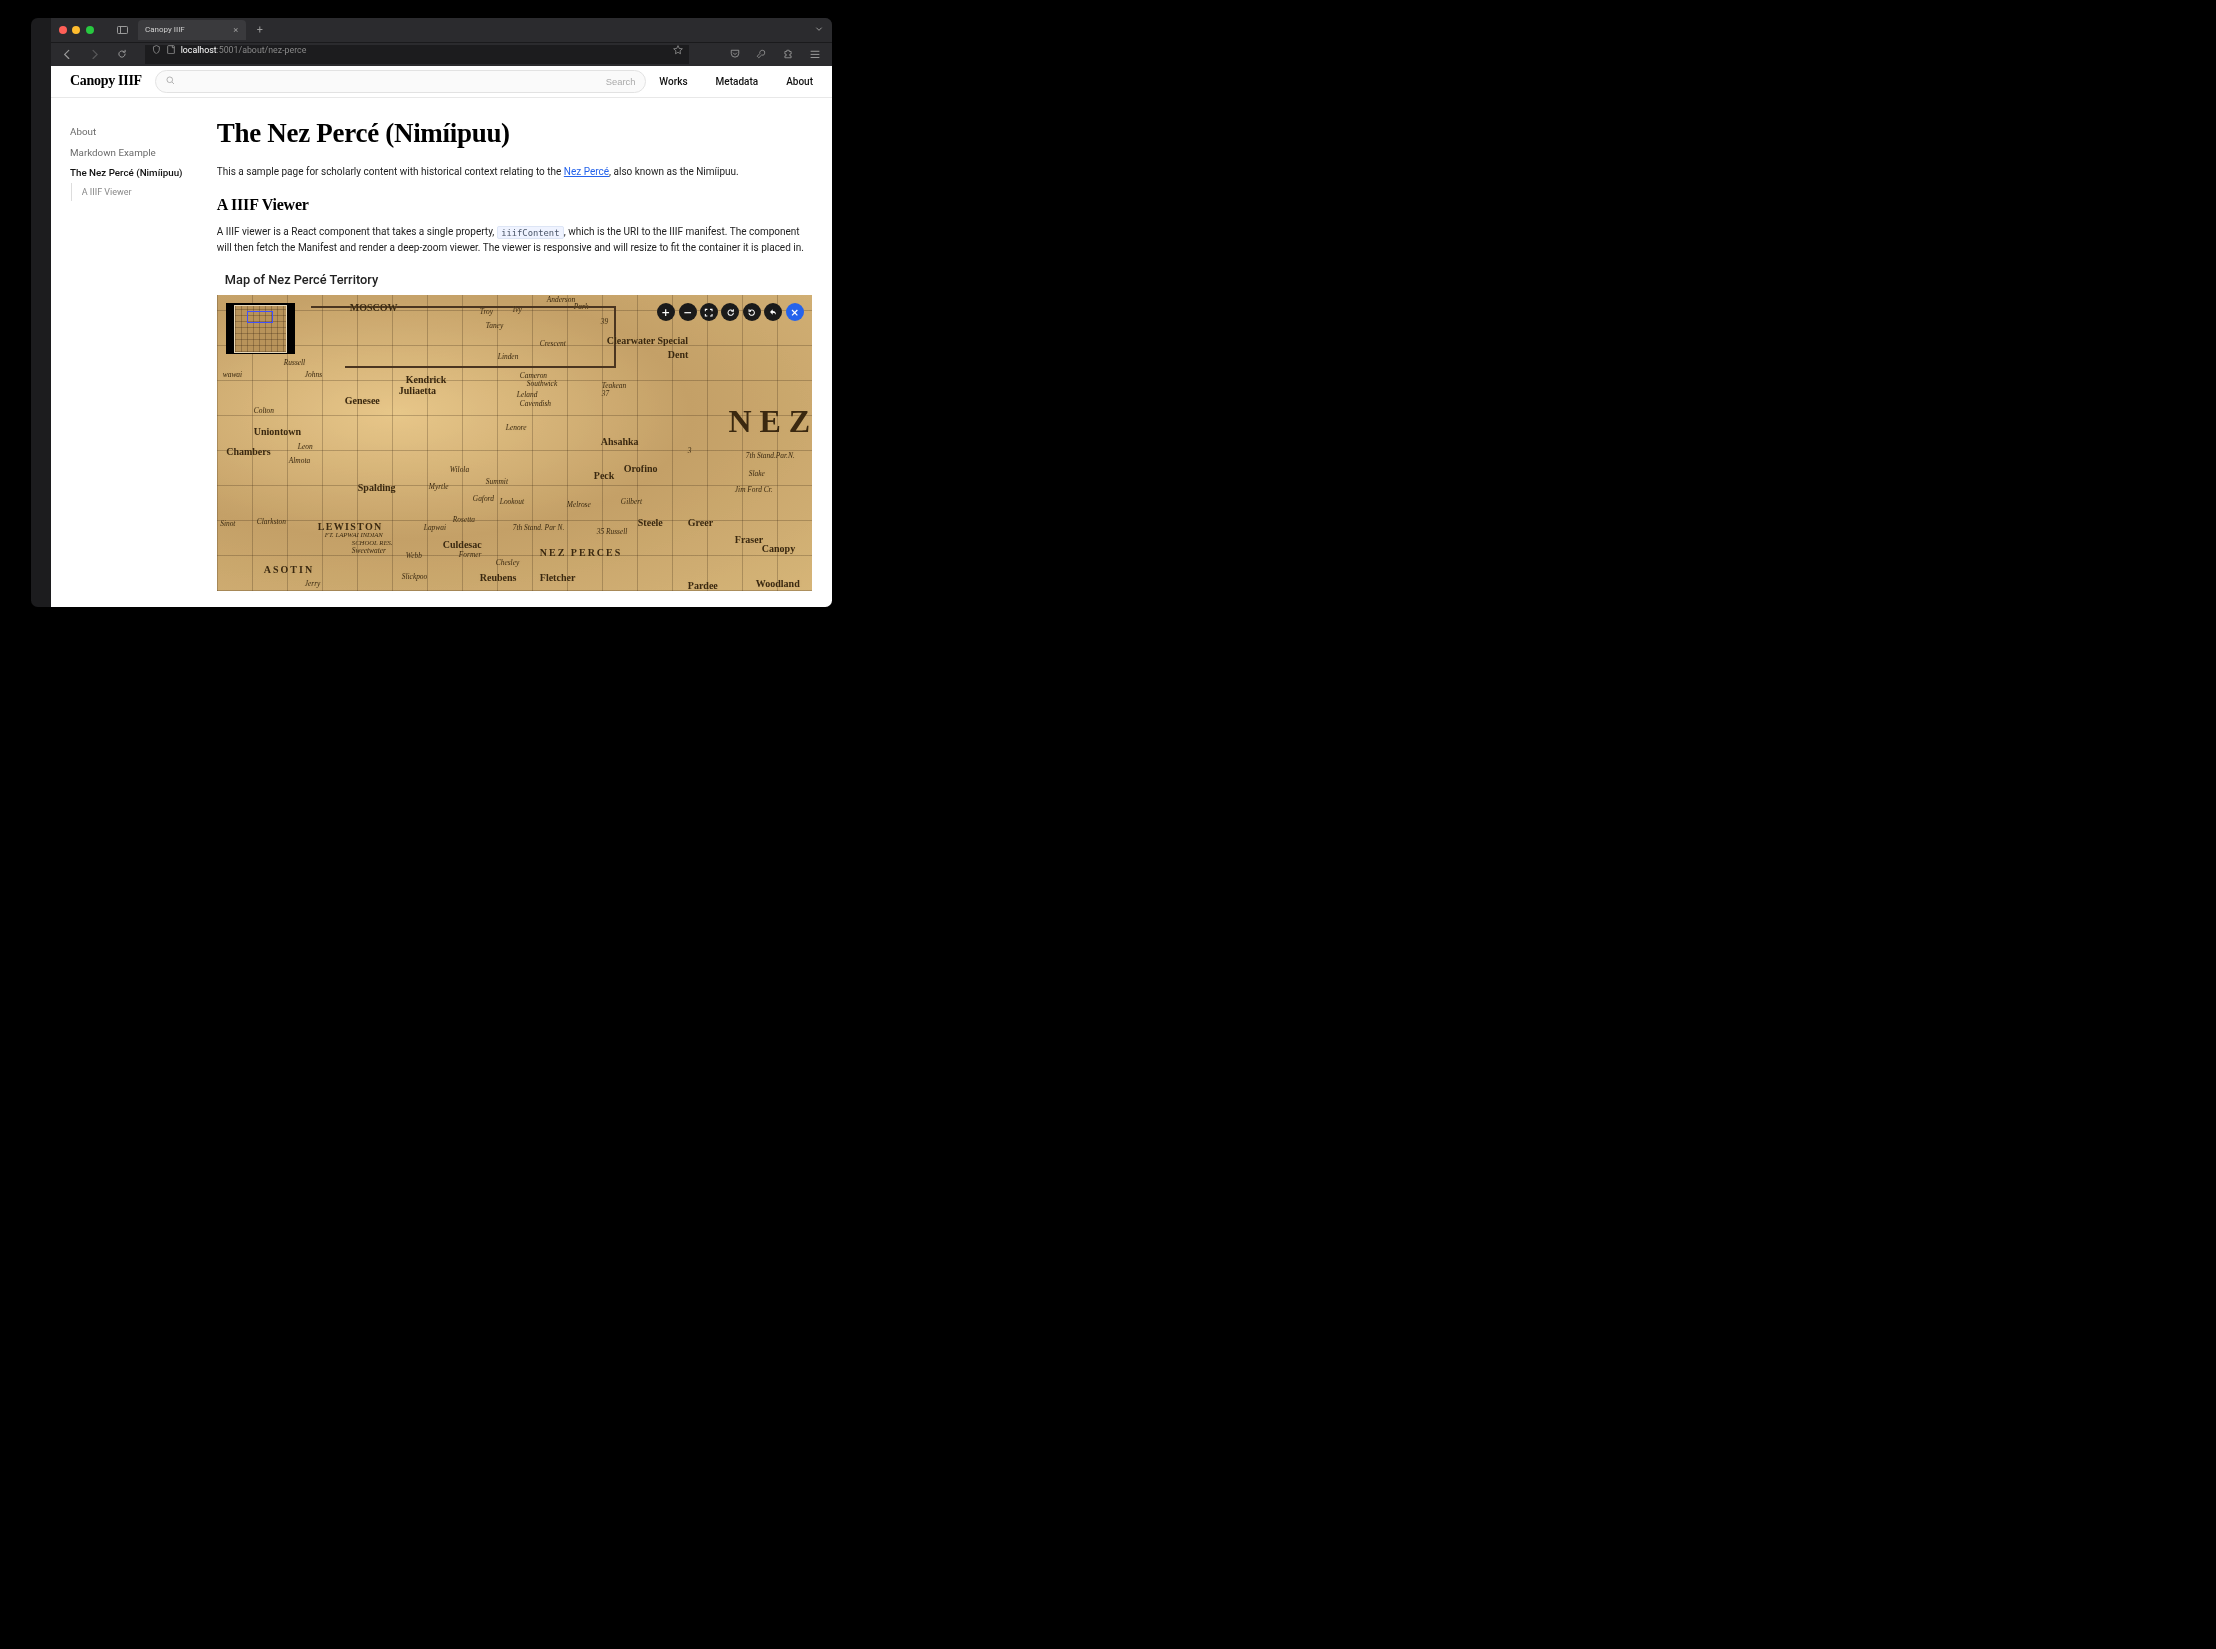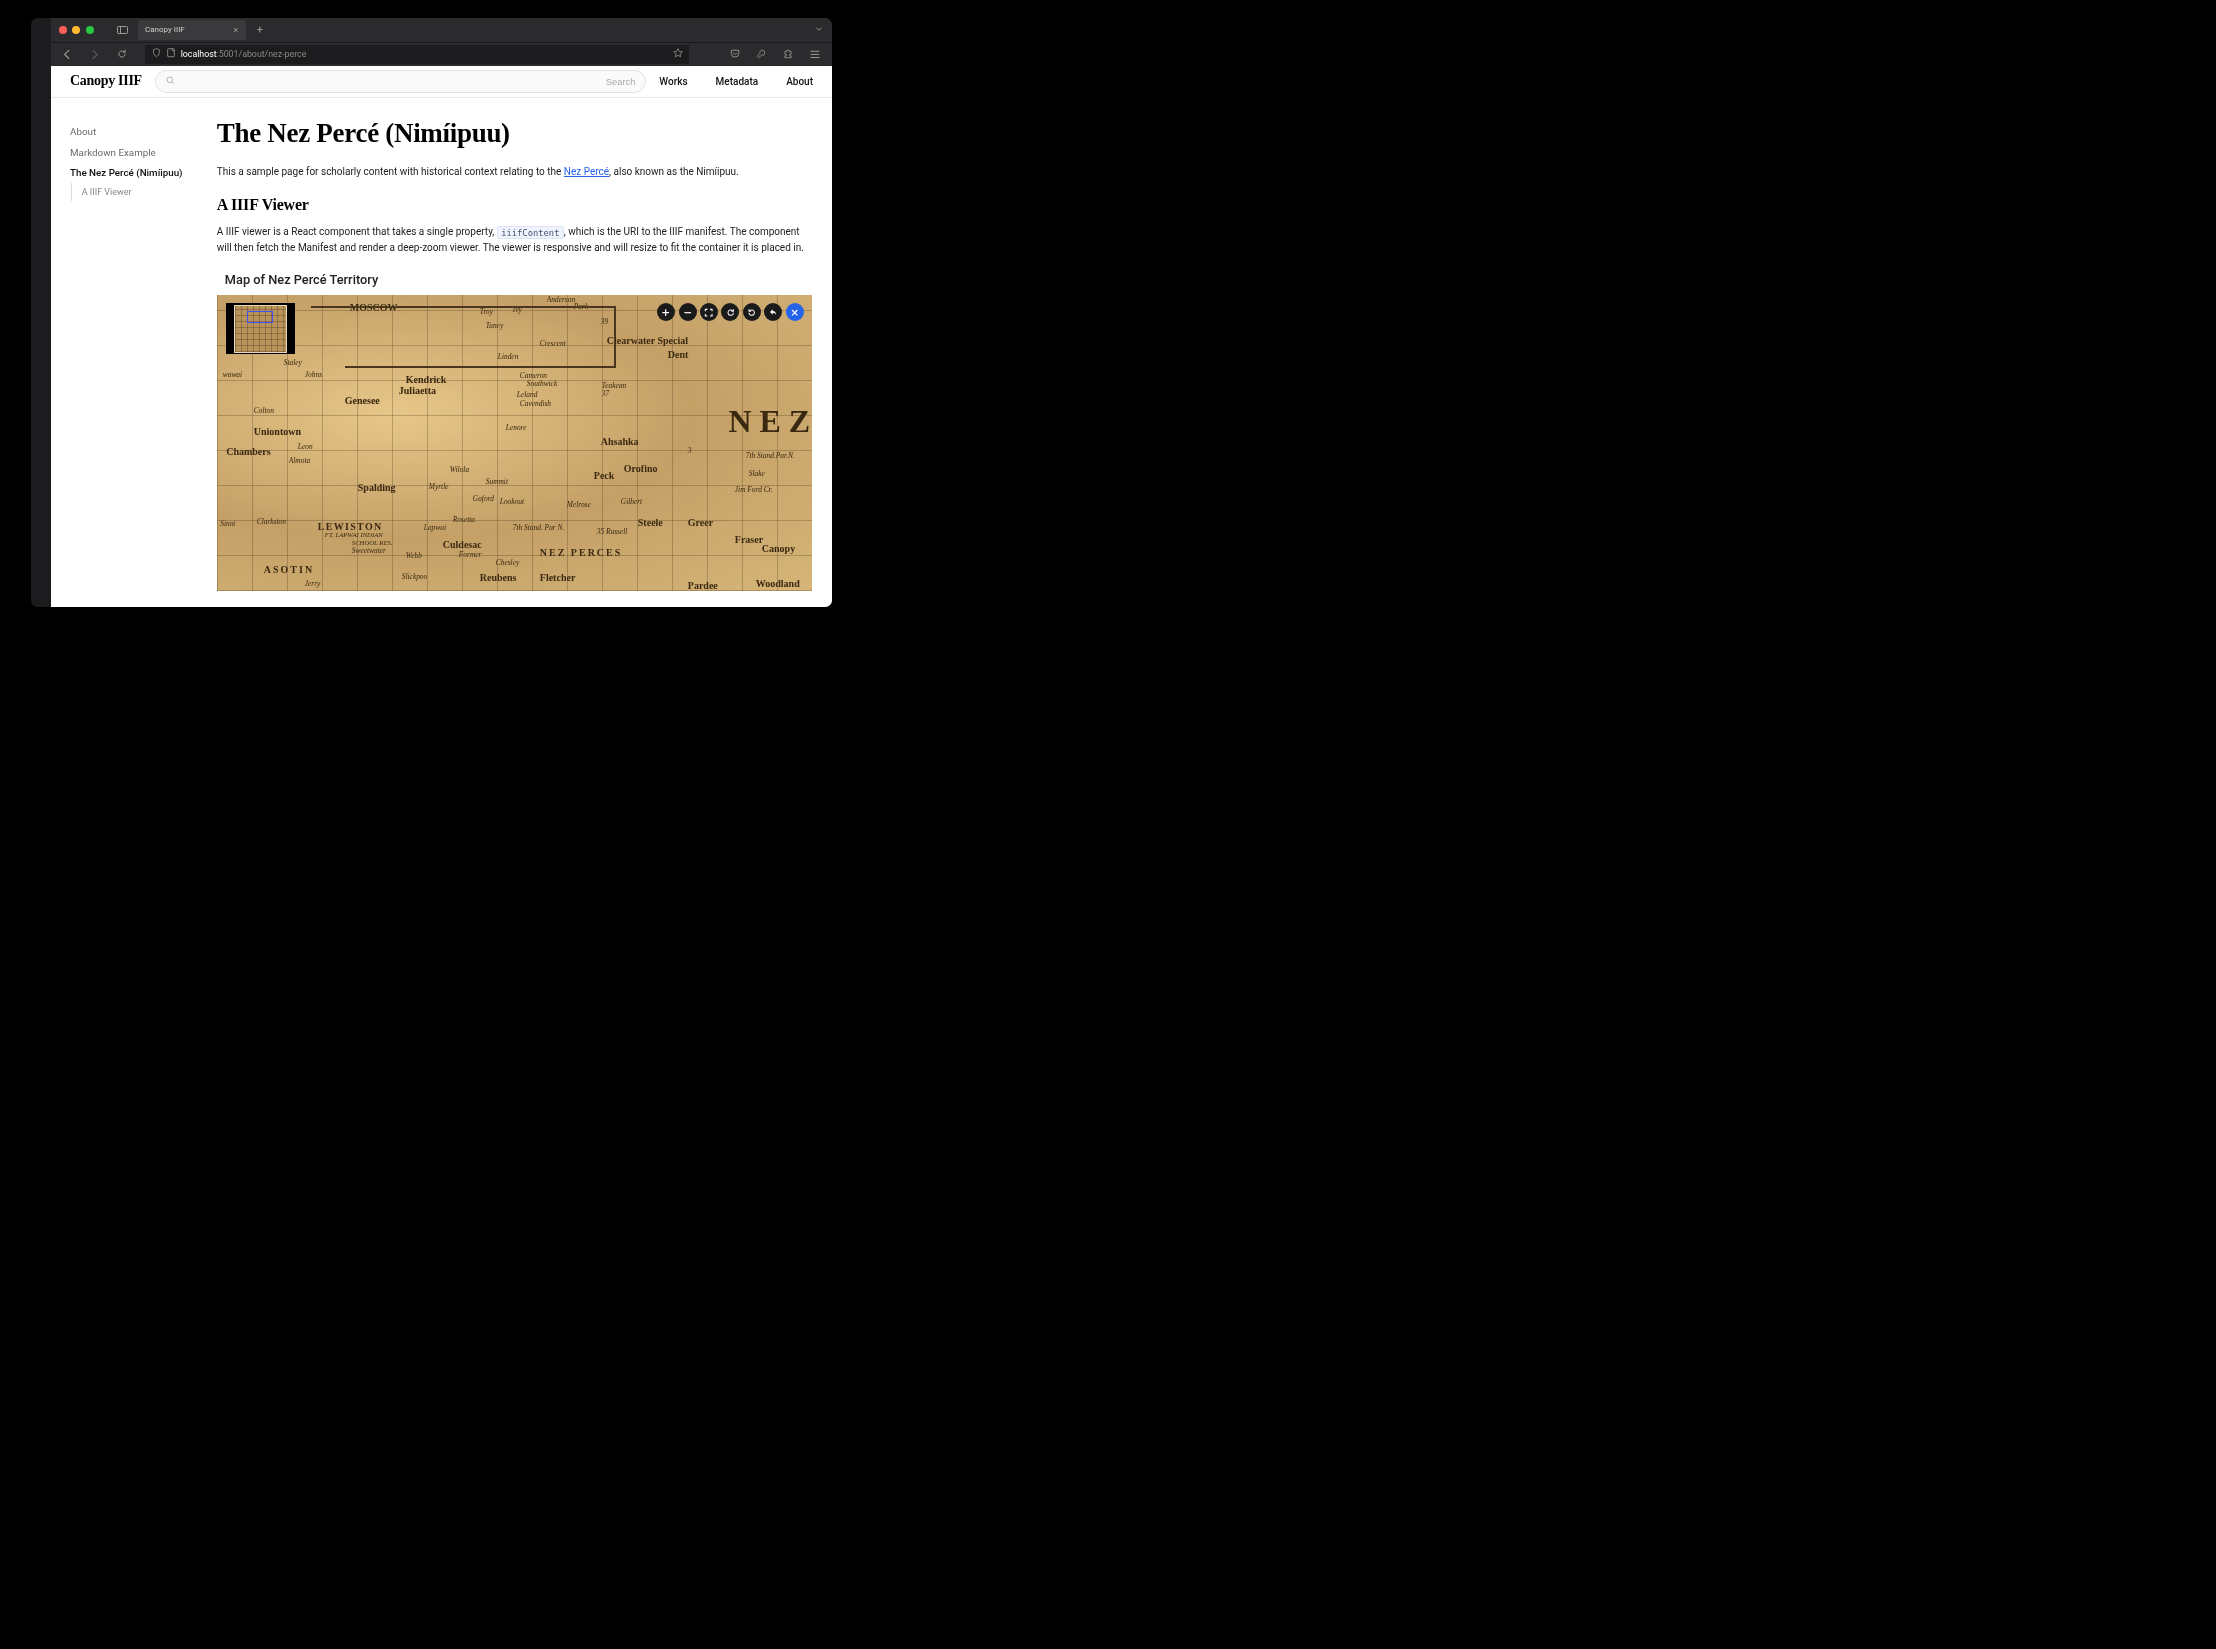--- a/index.html
+++ b/index.html
@@ -73,21 +73,21 @@
       gap: 9.4px;
     }
     .tb-btn { width:17.5px; height:17.5px; display:flex; align-items:center; justify-content:center; color:#9a9a9a; cursor:pointer; border-radius:2.7px; }
     .tb-btn.disabled { opacity: 0.4; }
     .addressbar {
       flex: 1;
       height: 19px;
       background: #1c1c1e;
       border-radius: 0;
       display: flex;
-      align-items: center;
+      align-items: flex-start;
       padding: 0 6.7px;
       color: #cfcfcf;
       font-size: 8.8px;
       margin: 0 27px 0 5.4px;
     }
     .addressbar .shield { margin-right: 6.7px; }
     .addr-host { color: #fff; }
     .addr-path { color: #888; }
     .addr-right { margin-left:auto; display:flex; gap:6.7px; align-items:center; }
     .toolbar-right { display:flex; gap:9.4px; align-items:center; }
@@ -426,21 +426,21 @@
           <span class="map-label" style="top:76px; left:303px;">Cameron</span>
           <span class="map-label" style="top:84px; left:310px;">Southwick</span>
           <span class="map-label" style="top:95px; left:300px;">Leland</span>
           <span class="map-label" style="top:104px; left:303px;">Cavendish</span>
           <span class="map-label" style="top:86px; left:385px;">Teakean</span>
           <span class="map-label" style="top:94px; left:385px;">37</span>
           <span class="map-label med" style="top:100px; left:128px;">Genesee</span>
           <span class="map-label" style="top:128px; left:289px;">Lenore</span>
           <span class="map-label med" style="top:141px; left:384px;">Ahsahka</span>
           <span class="map-label med" style="top:151px; left:9.4px;">Chambers</span>
-          <span class="map-label" style="top:63px; left:67px;">Staley</span>
+          <span class="map-label" style="top:63px; left:67px;">Russell</span>
           <span class="map-label" style="top:75px; left:88px;text-align:center;">Johns</span>
           <span class="map-label" style="top:75px; left:6px;">wawai</span>
           <span class="map-label" style="top:111px; left:37px;">Colton</span>
           <span class="map-label med" style="top:131px; left:37px;">Uniontown</span>
           <span class="map-label" style="top:147px; left:81px;">Leon</span>
           <span class="map-label" style="top:170px; left:233px;text-align:right;">Wilola</span>
           <span class="map-label med" style="top:187px; left:141px;">Spalding</span>
           <span class="map-label" style="top:187px; left:212px;">Myrtle</span>
           <span class="map-label" style="top:182px; left:269px;">Summit</span>
           <span class="map-label med" style="top:175px; left:377px;">Peck</span>

